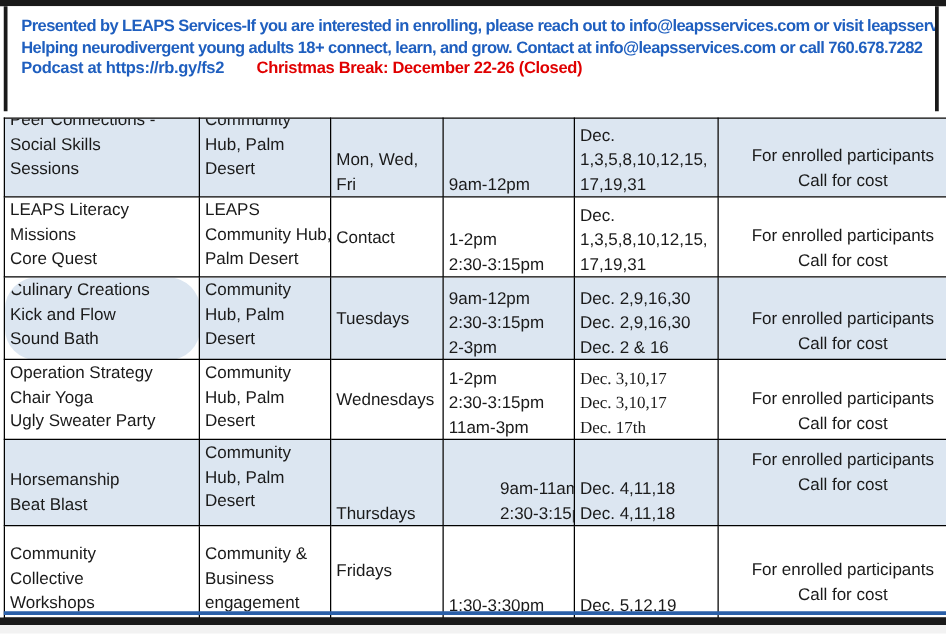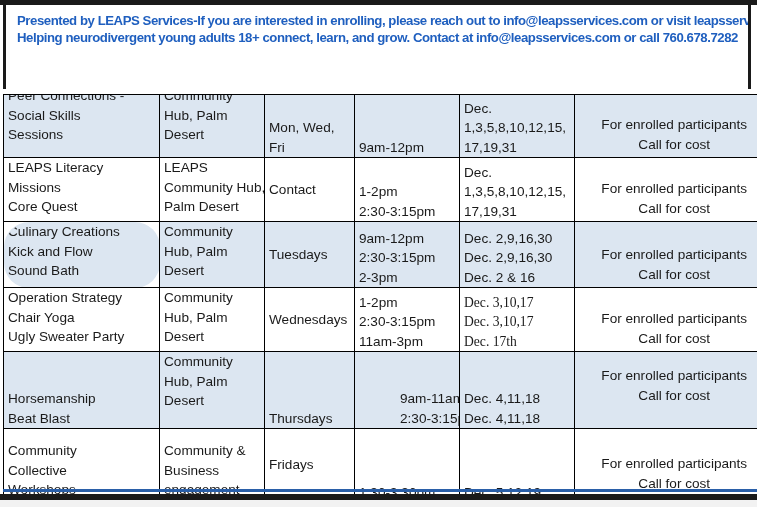--- a/index.html
+++ b/index.html
@@ -146,20 +146,21 @@
   }
 </style>
 </head>
 <body>
 
 <div class="top-strip"></div>
 
 <div class="banner">
   <div class="banner-line tight">Presented by LEAPS Services-If you are interested in enrolling,  please reach out to info@leapsservices.com or visit leapsservices.com. Be</div>
   <div class="banner-line tight">Helping neurodivergent young adults 18+ connect, learn, and grow.   Contact at info@leapsservices.com or call 760.678.7282</div>
+  <div class="banner-line"><span>Podcast at https://rb.gy/fs2</span><span class="holiday">Christmas Break: December 22-26 (Closed)</span></div>
 </div>
 
 <table class="sched">
   <tbody>
 
     <tr class="alt r1">
       <td class="program" style="width: 156px;">
         <div class="cell-lines">
           <div>Peer Connections -</div>
           <div>Social Skills</div>
@@ -304,21 +305,21 @@
       <td class="cost" style="width: 199px;">
         <div class="cell-lines">
           <div>For enrolled participants</div>
           <div>Call for cost</div>
         </div>
       </td>
     </tr>
 
     <tr class="alt r5">
       <td class="program" style="width: 140px;">
-        <div class="cell-lines" style="padding-top:37px">
+        <div class="cell-lines" style="padding-top:22px">
           <div>Horsemanship</div>
           <div>Beat Blast</div>
         </div>
       </td>
       <td class="loc" style="width: 105px;">
         <div class="clipped">LEAPS</div>
         <div class="cell-lines">
           <div>Community</div>
           <div>Hub,  Palm</div>
           <div>Desert</div>

